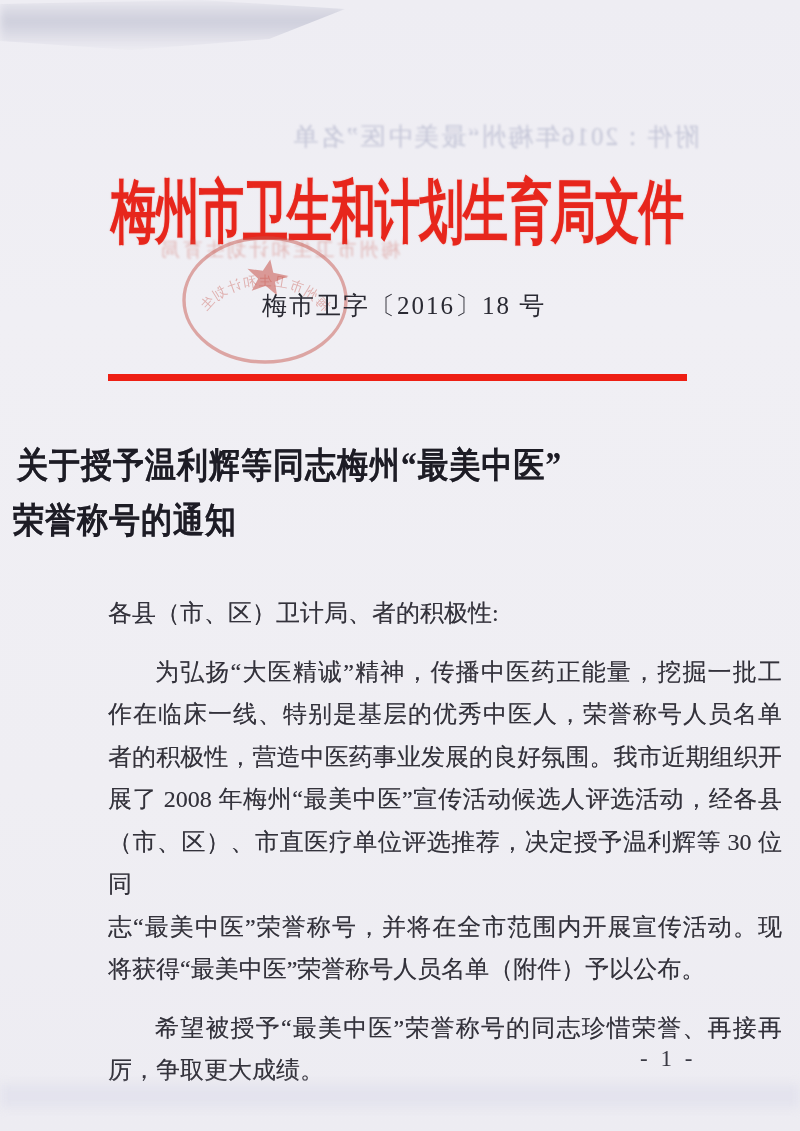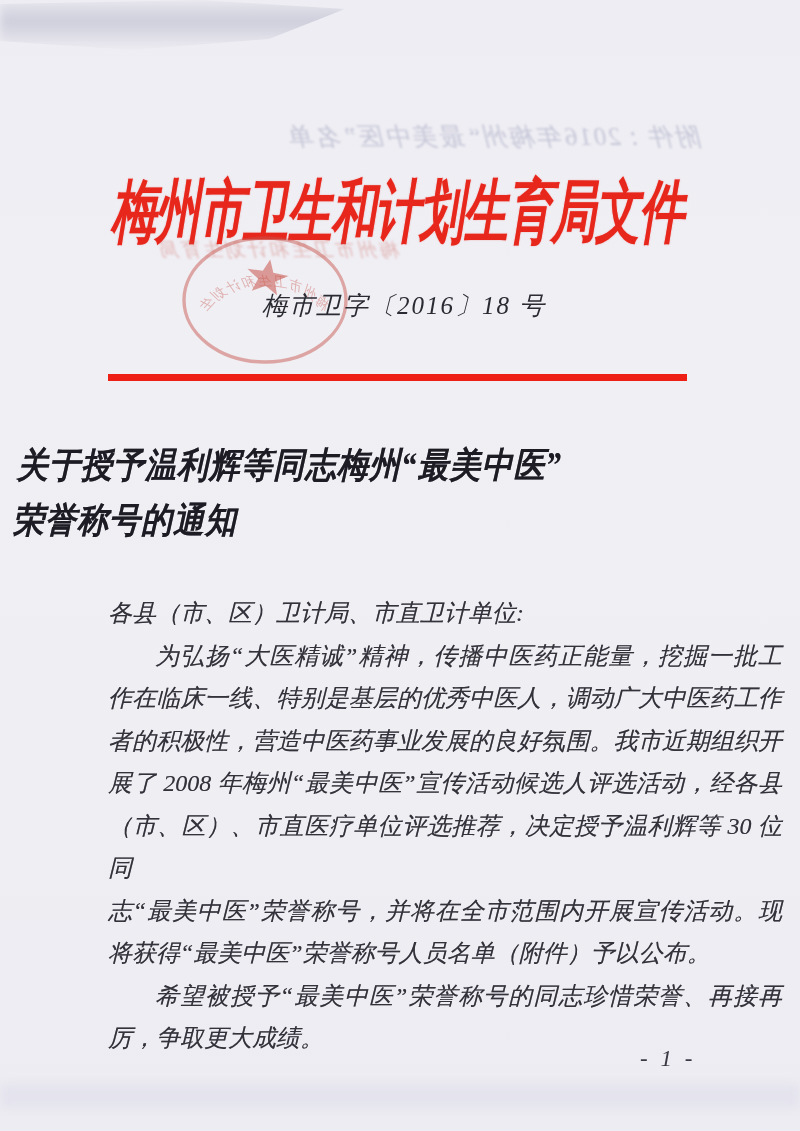--- a/index.html
+++ b/index.html
@@ -5,21 +5,20 @@
   html,body{margin:0;padding:0;}
   body{
     width:800px;height:1131px;overflow:hidden;
     font-family:"Liberation Serif", serif;
     background:#e9e8ee;
   }
   .page{
     position:relative;width:800px;height:1131px;
     background:linear-gradient(180deg,#eeedf3 0%,#f0eff4 28%,#efeef3 70%,#edecf2 100%);
     overflow:hidden;
-    font-style:italic;
   }
   
   .smudge{
     position:absolute;top:0;left:0;width:345px;height:50px;
     background:linear-gradient(to bottom, rgba(184,186,204,0.10), rgba(184,186,204,0.62) 42%, rgba(184,186,204,0.05) 95%);
     clip-path:polygon(0 8%,58% 0,100% 18%,78% 78%,38% 100%,0 82%);
     filter:blur(4px);
   }
   
   .ghost-line{
@@ -65,21 +64,21 @@
   }
   .doc-title .t1{position:relative;left:10px;}
   .doc-title .t2{position:relative;left:6px;margin-top:15px;}
   .body-block{
     position:absolute;top:592px;left:108px;width:674px;
     font-size:24px;line-height:42.5px;color:#33323b;
     text-shadow:0 0 0.6px rgba(51,50,59,0.5);
   }
   .bline{white-space:nowrap;}
   .jf{white-space:normal;text-align:justify;text-align-last:justify;}
-  .ind{text-indent:47px;}
+  .ind{text-indent:47px;margin-top:16px;}
   .page-num{
     position:absolute;top:1046px;left:640px;width:110px;
     font-size:23px;letter-spacing:1px;word-spacing:5px;color:#3a3a44;
   }
   .bottom-band{
     position:absolute;top:1084px;left:0;right:0;height:24px;
     background:rgba(221,221,235,0.6);filter:blur(5px);
   }
 </style>
 </head>
@@ -111,23 +110,23 @@
   <div class="doc-number">梅市卫字〔2016〕18 号</div>
 
   <div class="red-rule"></div>
 
   <div class="doc-title">
     <div class="t1">关于授予温利辉等同志梅州“最美中医”</div>
     <div class="t2">荣誉称号的通知</div>
   </div>
 
   <div class="body-block">
-    <div class="bline">各县（市、区）卫计局、市直卫计单位:</div>
+    <div class="bline">各县（市、区）卫计局、者的积极性:</div>
     <div class="bline jf ind">为弘扬“大医精诚”精神，传播中医药正能量，挖掘一批工</div>
-    <div class="bline jf">作在临床一线、特别是基层的优秀中医人，调动广大中医药工作</div>
+    <div class="bline jf">作在临床一线、特别是基层的优秀中医人，荣誉称号人员名单</div>
     <div class="bline jf">者的积极性，营造中医药事业发展的良好氛围。我市近期组织开</div>
     <div class="bline jf">展了 2008 年梅州“最美中医”宣传活动候选人评选活动，经各县</div>
     <div class="bline jf">（市、区）、市直医疗单位评选推荐，决定授予温利辉等 30 位同</div>
     <div class="bline jf">志“最美中医”荣誉称号，并将在全市范围内开展宣传活动。现</div>
     <div class="bline">将获得“最美中医”荣誉称号人员名单（附件）予以公布。</div>
     <div class="bline jf ind">希望被授予“最美中医”荣誉称号的同志珍惜荣誉、再接再</div>
     <div class="bline">厉，争取更大成绩。</div>
   </div>
 
   <div class="page-num">- 1 -</div>

